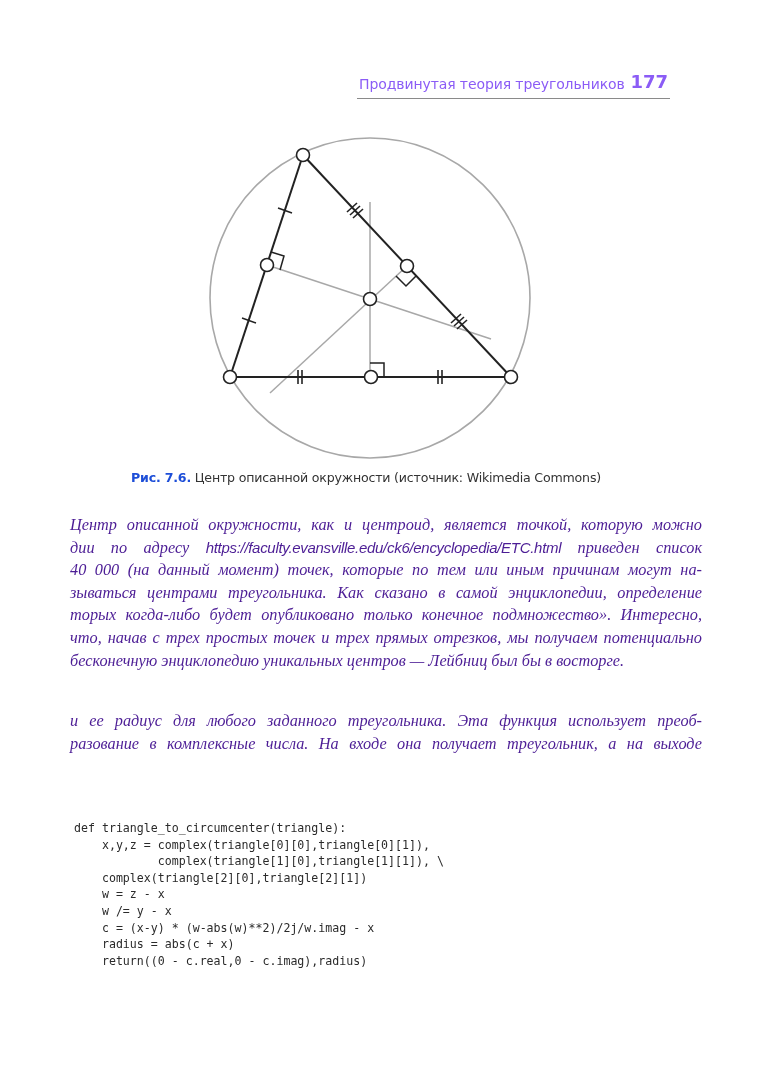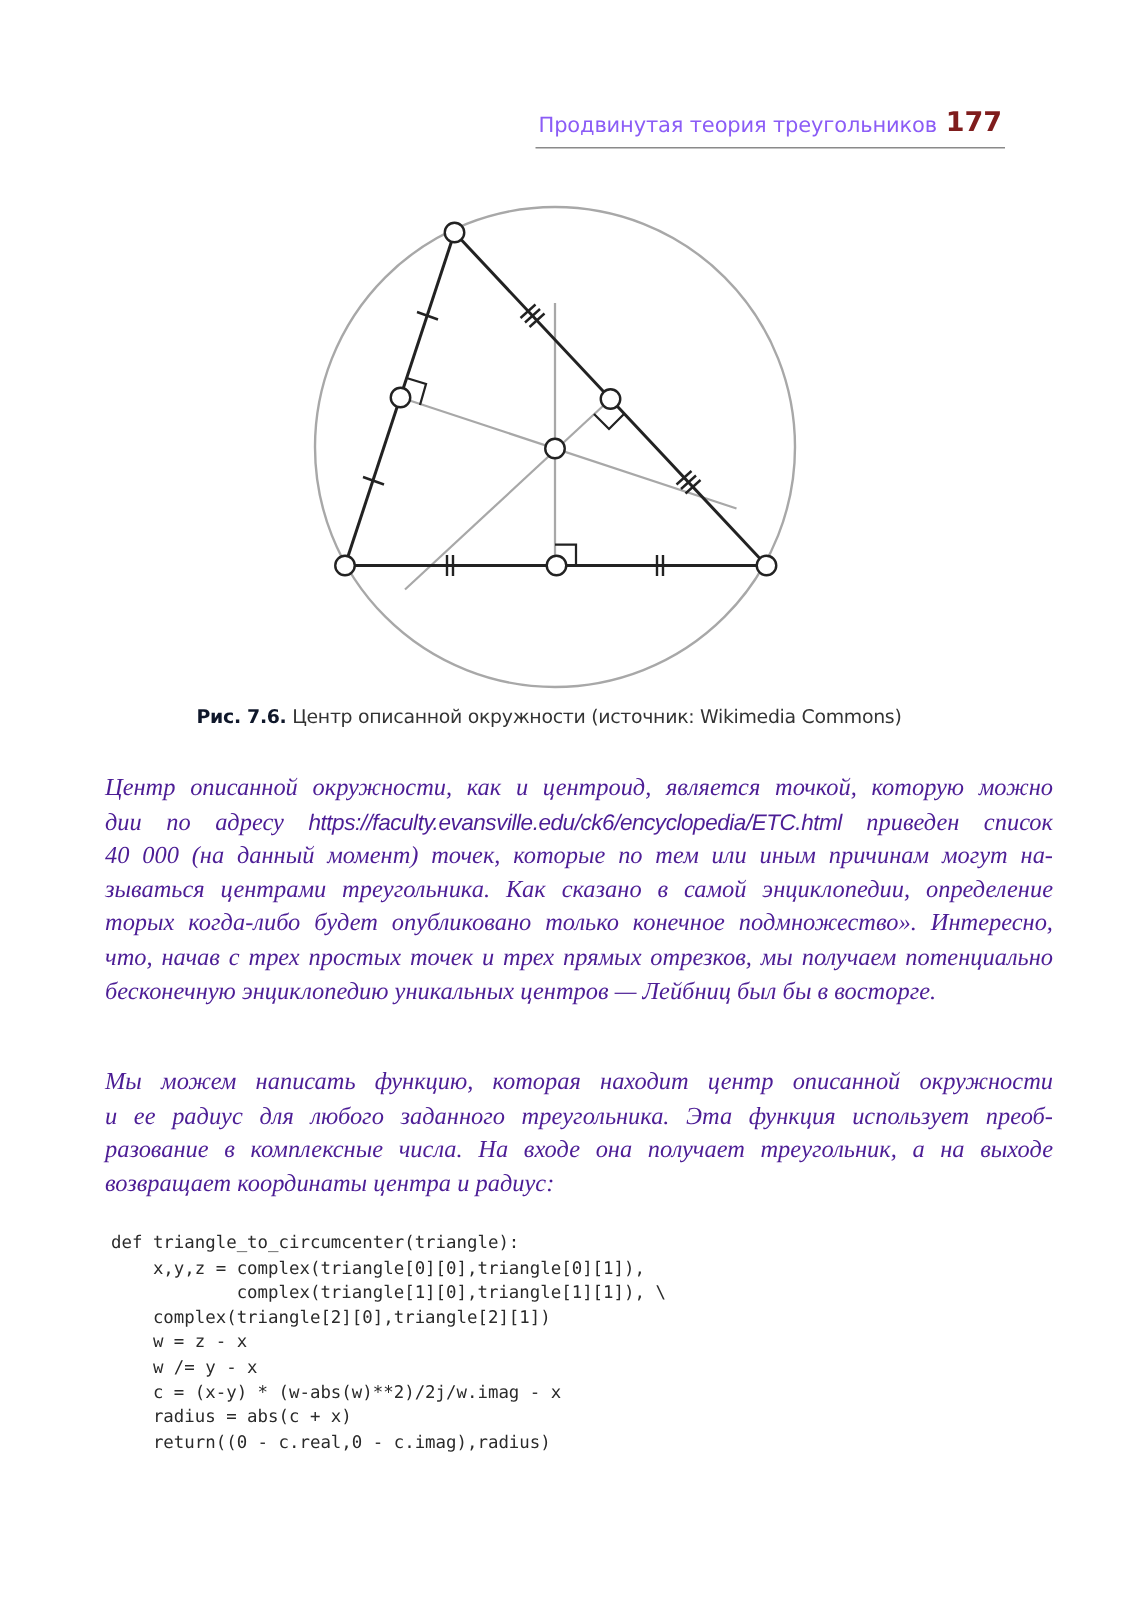--- a/index.html
+++ b/index.html
@@ -1,22 +1,22 @@
 <!DOCTYPE html>
 <html><head>
 <meta charset="utf-8">
 <style>
   html, body { margin:0; padding:0; }
   body { width:764px; height:1080px; background:#ffffff; position:relative; overflow:hidden; color:#2a2a2a; }
   .header { position:absolute; left:357px; top:72px; width:313px; height:26px; border-bottom:1.5px solid #8a8a8a; }
   .header-title { position:absolute; left:2px; top:4px; font-family:"DejaVu Sans", sans-serif; font-size:14px; color:#8b5cf6; letter-spacing:-0.1px; }
-  .page-num { position:absolute; right:2px; top:-1px; font-family:"DejaVu Sans", sans-serif; font-weight:bold; font-size:18px; color:#7f1d1d; }
+  .page-num { position:absolute; right:2px; top:-1px; font-family:"DejaVu Sans", sans-serif; font-weight:bold; font-size:18px; color:#8b5cf6; }
   svg.figure { position:absolute; left:0; top:0; }
   .caption { position:absolute; left:131px; top:470px; font-family:"DejaVu Sans", sans-serif; font-size:12.6px; color:#333; white-space:nowrap; letter-spacing:-0.2px; }
-  .caption b { font-weight:bold; color:#0f172a; }
+  .caption b { font-weight:bold; color:#1d4ed8; }
   .para { position:absolute; left:70px; width:632px; font-family:"Liberation Serif", serif; font-size:16.3px; line-height:22.6px; color:#4c1d95; text-align:justify;font-style:italic; }
   .para .line { display:block; text-align:justify; text-align-last:justify; white-space:nowrap; height:22.6px; }
   .para .line.last { text-align-last:left; }
   .url { font-family:"Liberation Sans", sans-serif; font-size:15px; letter-spacing:-0.3px; }
   .code { position:absolute; left:70px; top:816px; font-family:"DejaVu Sans Mono", monospace; font-size:11.6px; line-height:16.6px; color:#2a2a2a; white-space:pre; margin:4px; }
 </style>
 </head>
 <body>
 
 <div class="header">
@@ -77,24 +77,22 @@
   <span class="line">Центр описанной окружности, как и центроид, является точкой, которую можно</span>
   <span class="line"><span>дии по адресу </span><span class="url">https://faculty.evansville.edu/ck6/encyclopedia/ETC.html</span><span> приведен список</span></span>
   <span class="line">40 000 (на данный момент) точек, которые по тем или иным причинам могут на-</span>
   <span class="line">зываться центрами треугольника. Как сказано в самой энциклопедии, определение</span>
   <span class="line">торых когда-либо будет опубликовано только конечное подмножество». Интересно,</span>
   <span class="line">что, начав с трех простых точек и трех прямых отрезков, мы получаем потенциально</span>
   <span class="line last">бесконечную энциклопедию уникальных центров — Лейбниц был бы в восторге.</span>
 </div>
 
 <div class="para" style="top:710px;">
-  <span class="line">Мы можем написать функцию, которая находит центр описанной окружности</span>
   <span class="line">и ее радиус для любого заданного треугольника. Эта функция использует преоб-</span>
   <span class="line">разование в комплексные числа. На входе она получает треугольник, а на выходе</span>
-  <span class="line last">возвращает координаты центра и радиус:</span>
 </div>
 
 <pre class="code"><span>def triangle_to_circumcenter(triangle):</span>
 <span>    x,y,z = complex(triangle[0][0],triangle[0][1]),</span>
 <span>            complex(triangle[1][0],triangle[1][1]), \</span>
 <span>    complex(triangle[2][0],triangle[2][1])</span>
 <span>    w = z - x</span>
 <span>    w /= y - x</span>
 <span>    c = (x-y) * (w-abs(w)**2)/2j/w.imag - x</span>
 <span>    radius = abs(c + x)</span>

